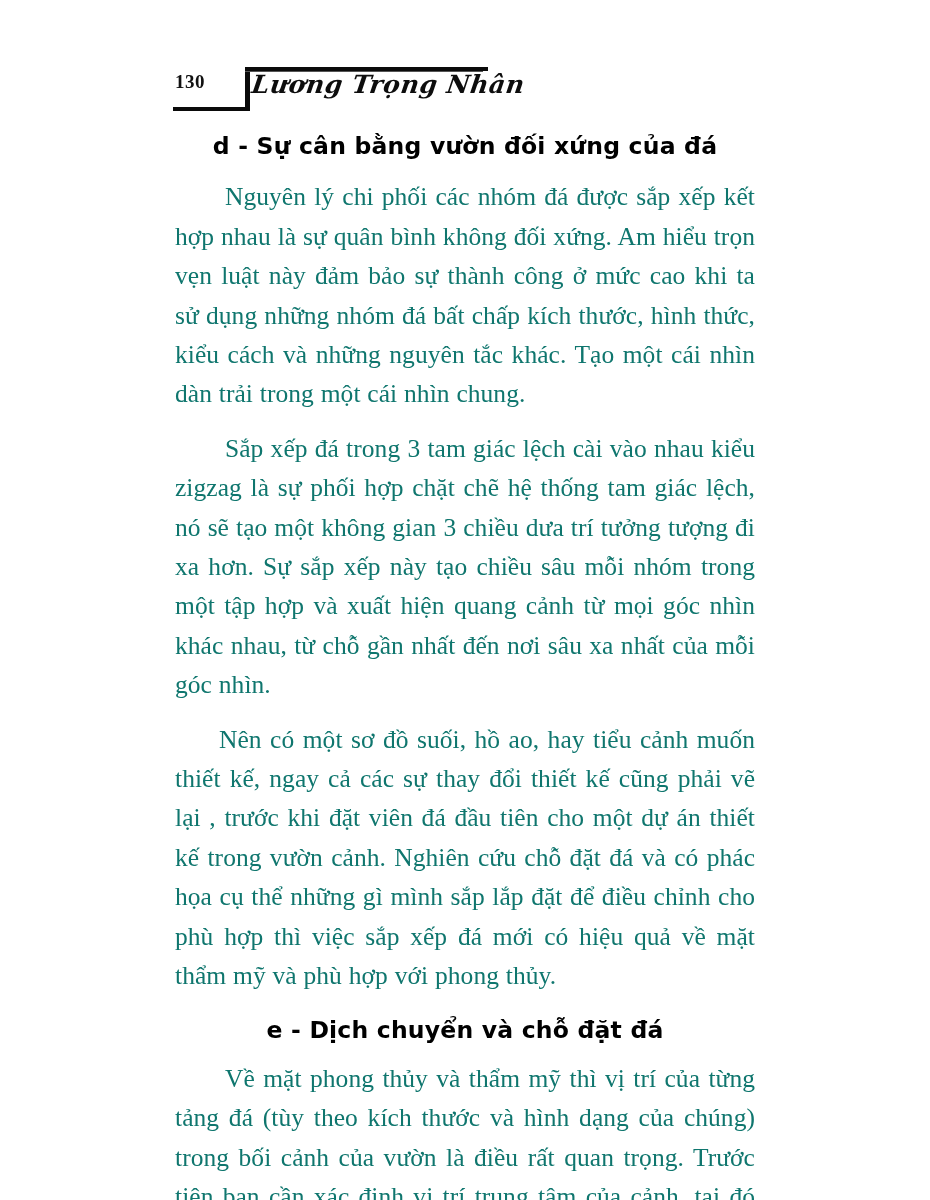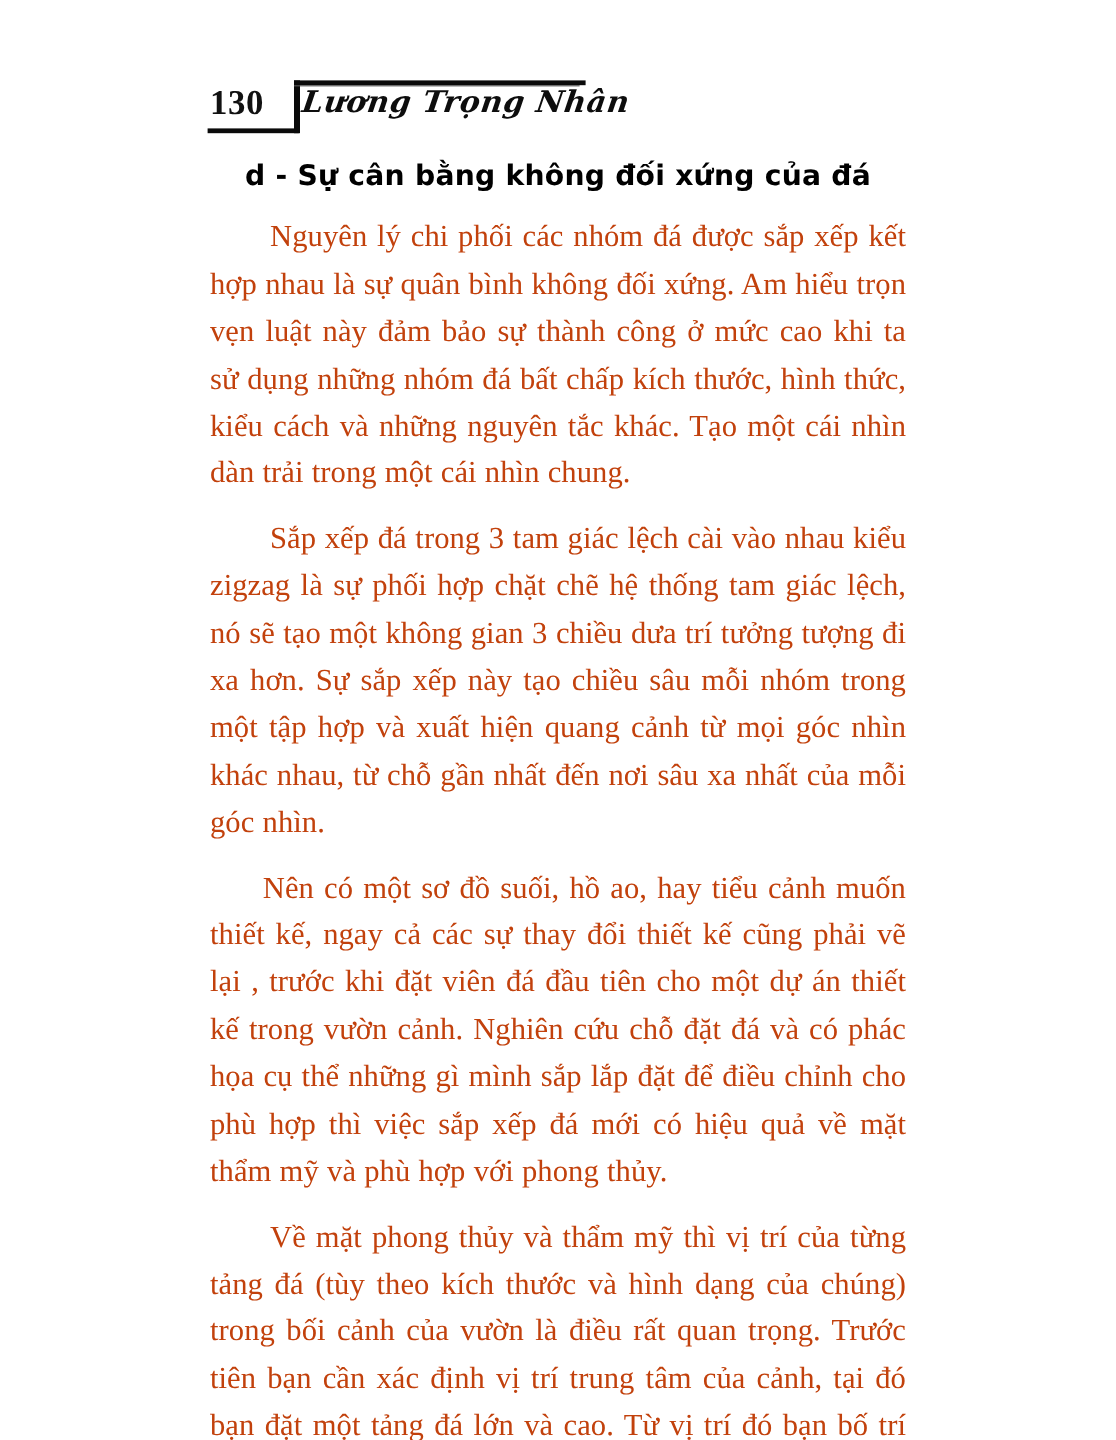--- a/index.html
+++ b/index.html
@@ -31,21 +31,21 @@
     top: 0;
     width: 930px;
     height: 120px;
   }
 
   .folio {
     position: absolute;
     left: 175px;
     top: 72px;
     font-family: "Liberation Serif", "DejaVu Serif", serif;
-    font-size: 29px;
+    font-size: 19px;
     font-weight: 700;
     letter-spacing: 0.5px;
     line-height: 1;
     color: #111111;
   }
 
   
   .rule-lower {
     position: absolute;
     left: 173px;
@@ -123,21 +123,21 @@
     padding-bottom: 14px;
   }
 
   p.body-text {
     margin: 0;
     font-family: "Liberation Serif", "DejaVu Serif", serif;
     font-size: 25.5px;
     line-height: 39.4px;
     text-align: justify;
     text-align-last: left;
-    color: #c2410c;
+    color: #0f766e;
     letter-spacing: 0.05px;
     word-spacing: 0.4px;
   }
 
   p.body-text + p.body-text {
     margin-top: 15px;
   }
 
   p.indent {
     text-indent: 50px;
@@ -164,26 +164,27 @@
   <div class="header">
     <div class="folio">130</div>
     <div class="rule-lower"></div>
     <div class="rule-riser"></div>
     <div class="rule-upper"></div>
     <div class="running-head">Lương Trọng Nhân</div>
   </div>
 
   <div class="column">
 
-    <h2 class="section-heading heading-d">d - Sự cân bằng không đối  xứng của đá</h2>
+    <h2 class="section-heading heading-d">d - Sự cân bằng vườn đối  xứng của đá</h2>
 
     <p class="body-text indent">Nguyên lý chi phối các nhóm đá được sắp xếp kết hợp nhau là sự quân bình không đối xứng. Am hiểu trọn vẹn luật này đảm bảo sự thành công  ở mức cao khi ta sử dụng những nhóm đá bất chấp kích thước, hình thức, kiểu cách và những nguyên tắc khác. Tạo một cái nhìn dàn trải trong một cái nhìn chung.</p>
 
     <p class="body-text indent">Sắp xếp đá trong 3 tam giác lệch cài vào nhau kiểu zigzag là sự phối hợp chặt chẽ hệ thống tam giác lệch, nó sẽ tạo một không gian 3 chiều dưa trí tưởng tượng đi xa hơn. Sự sắp xếp này tạo chiều sâu mỗi nhóm trong một tập hợp và xuất hiện quang cảnh từ mọi góc nhìn khác nhau,  từ chỗ gần nhất đến nơi sâu xa nhất của mỗi góc nhìn.</p>
 
     <p class="body-text indent-small">Nên có một sơ đồ suối, hồ ao, hay tiểu cảnh muốn thiết kế, ngay cả các sự thay đổi thiết kế cũng phải vẽ lại , trước khi đặt viên đá đầu tiên cho một dự án thiết kế trong vườn cảnh. Nghiên cứu chỗ đặt đá và có phác họa cụ thể những gì mình sắp lắp đặt để điều chỉnh cho phù hợp thì việc sắp xếp đá mới có hiệu quả về mặt thẩm mỹ và phù hợp với phong thủy.</p>
 
+    <h2 class="section-heading heading-e">e - Dịch chuyển và chỗ đặt đá</h2>
 
     <p class="body-text indent">Về mặt phong thủy và thẩm mỹ thì vị trí của từng tảng đá (tùy theo kích thước và hình dạng của chúng) trong bối cảnh của vườn là điều rất quan trọng. Trước tiên bạn cần xác định vị trí trung tâm của cảnh, tại đó bạn đặt một tảng đá lớn và cao. Từ vị trí đó bạn bố trí những tảng đá nhỏ hơn, các bụi hoa, chậu bonsai, đèn đá vừa để cản</p>
 
   </div>
 
 </div>
 
 </body></html>

